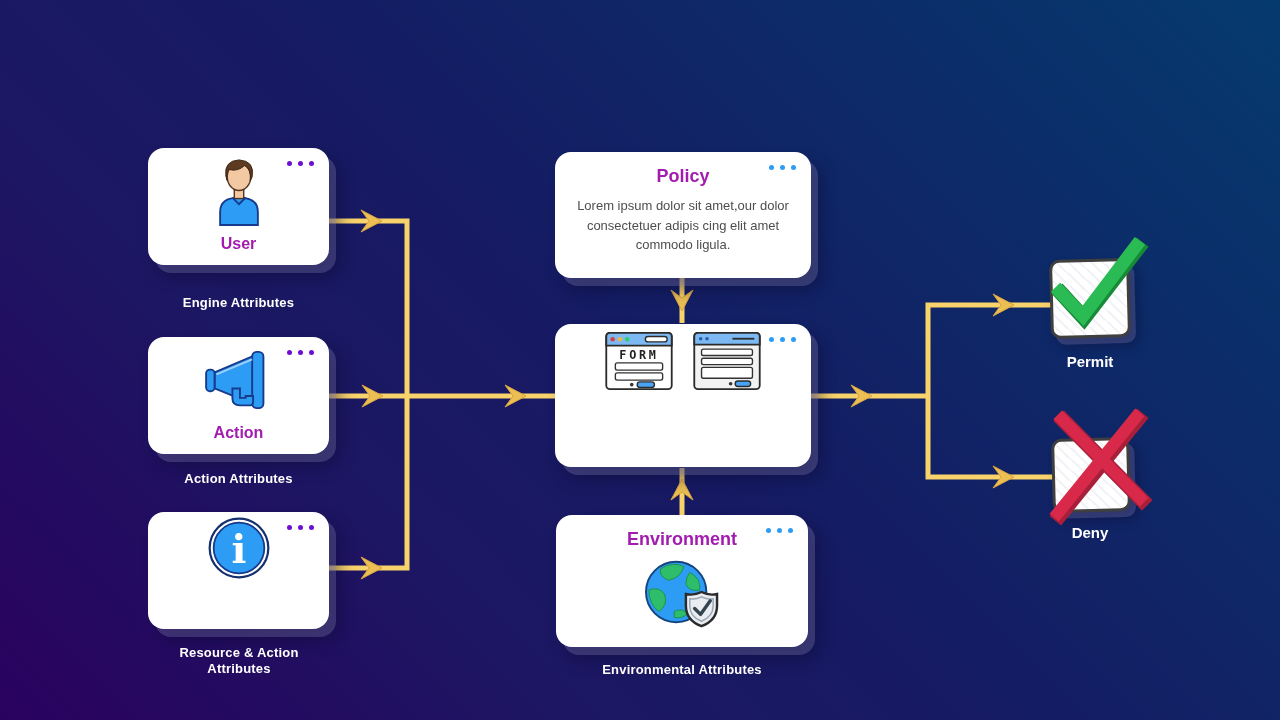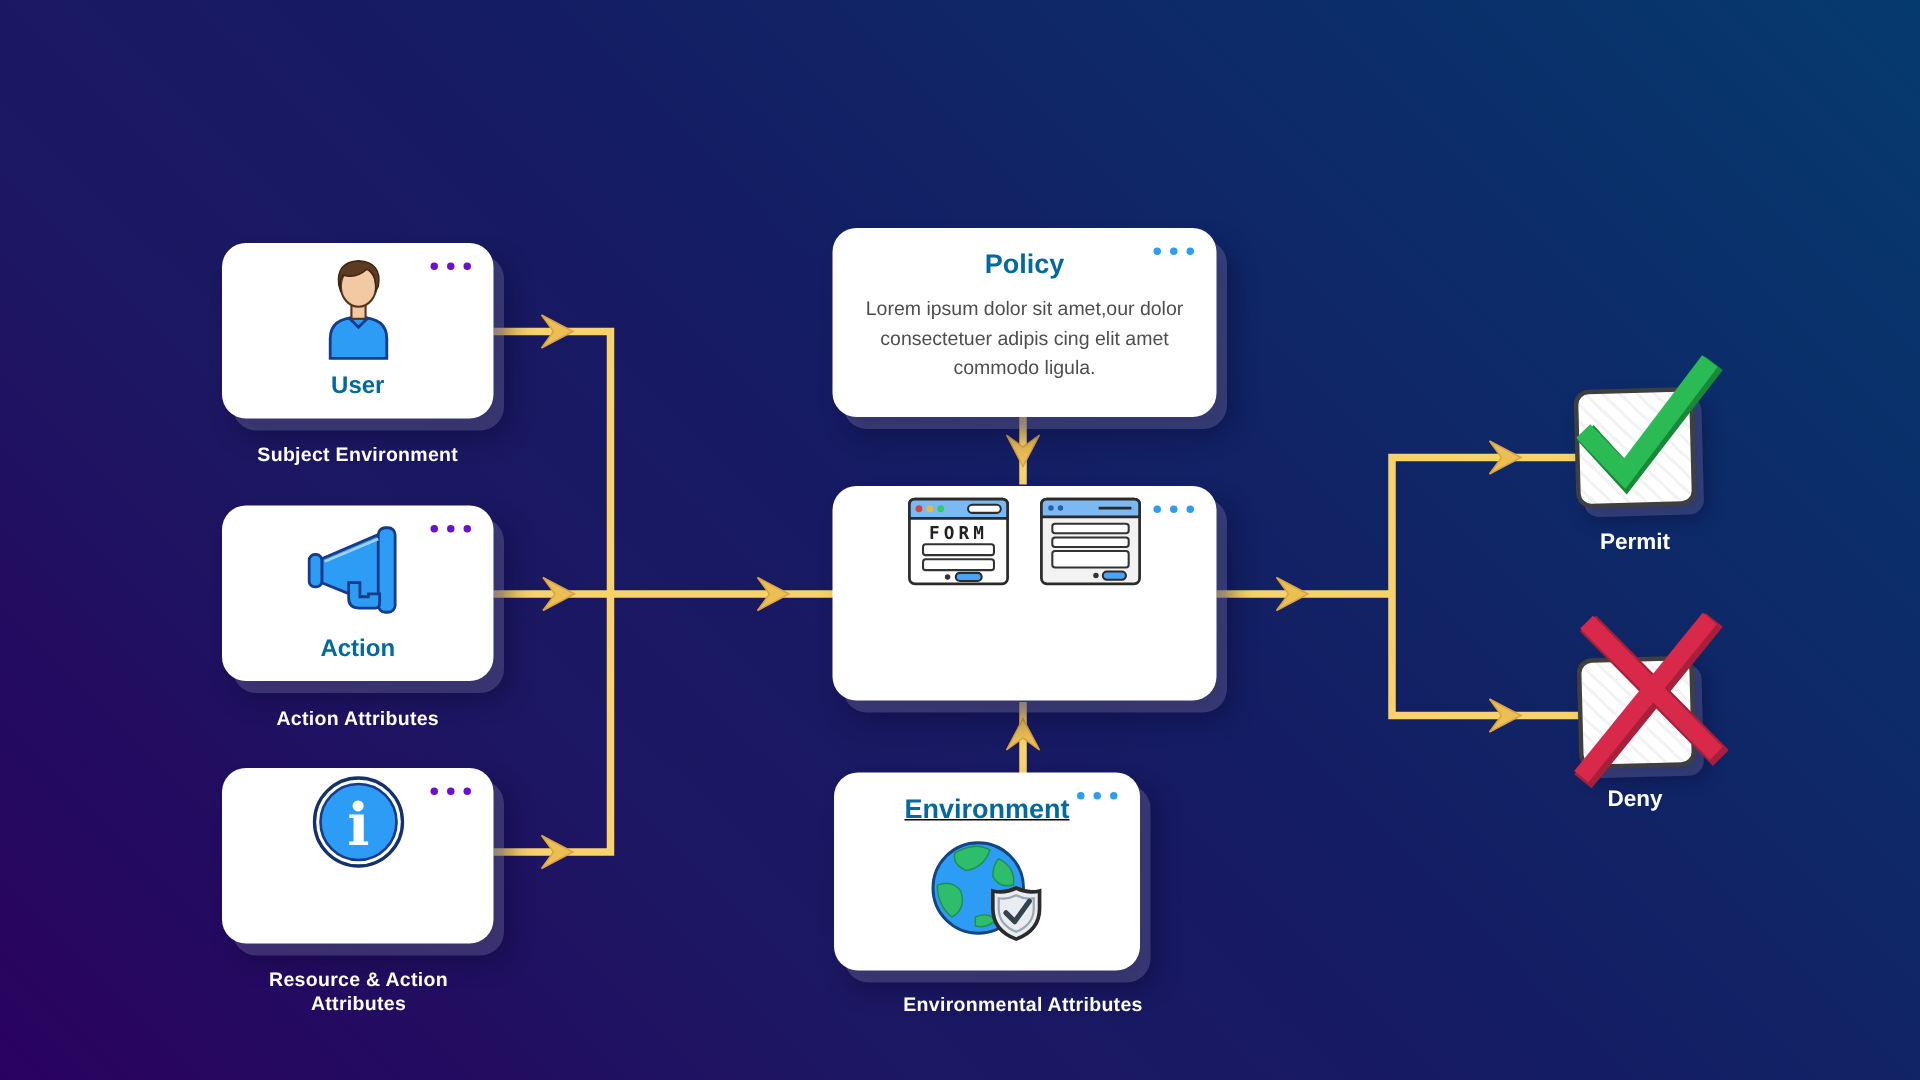--- a/index.html
+++ b/index.html
@@ -17,21 +17,21 @@
   .card {
     position:absolute; background:#ffffff; border-radius:16px; z-index:2;
     box-shadow:7px 8px 0 rgba(140,135,190,0.30), 10px 12px 16px rgba(12,8,48,0.45);
     display:flex; flex-direction:column; align-items:center;
   }
   .dots { position:absolute; top:13px; right:15px; display:flex; gap:6px; }
   .dots i { width:5px; height:5px; border-radius:50%; display:block; }
   .dots.purple i { background:#6d0fd2; }
   .dots.blue i { background:#2d9cf4; }
   .node-title {
-    color:#0369a1; font-weight:bold; font-size:16px; text-align:center; line-height:1.3;
+    color:#a21caf; font-weight:bold; font-size:16px; text-align:center; line-height:1.3;
   }
   .policy-title, .mid-title { font-size:18px; margin-top:13px; }
   .mid-title.wrap { width:160px; }
   .policy-body {
     width:234px; margin-top:8px; color:#4e4e4e; font-size:13px; line-height:1.5; text-align:center;
   }
   .caption {
     position:absolute; color:#ffffff; font-weight:bold; font-size:13px;
     text-align:center; line-height:1.25; z-index:2; letter-spacing:0.2px;
   }
@@ -66,38 +66,38 @@
       <polygon points="0,0 -21,-11 -13,0 -21,11" transform="translate(382,568)"></polygon>
       <polygon points="0,0 -21,-11 -13,0 -21,11" transform="translate(526,396)"></polygon>
       <polygon points="0,0 -21,-11 -13,0 -21,11" transform="translate(872,396)"></polygon>
       <polygon points="0,0 -21,-11 -13,0 -21,11" transform="translate(1014,305)"></polygon>
       <polygon points="0,0 -21,-11 -13,0 -21,11" transform="translate(1014,477)"></polygon>
       <polygon points="0,0 -21,-11 -13,0 -21,11" transform="translate(682,311) rotate(90)"></polygon>
       <polygon points="0,0 -21,-11 -13,0 -21,11" transform="translate(682,479) rotate(-90)"></polygon>
     </g>
   </svg>
 
-  <div class="card left-card" style="left:148px; top:162px;">
+  <div class="card left-card" style="left:148px; top:148px;">
     <span class="dots purple">
         <i></i>
         <i></i>
         <i></i>
       </span>
     <span class="icon-slot" style="height:86px;">
       <svg width="66" height="72" viewBox="0 0 70 76">
         <path d="M15 74 L15 60 Q15 45 35 45 Q55 45 55 60 L55 74 Z" fill="#2d9cf4" stroke="#163a8c" stroke-width="2"></path>
         <rect x="30" y="34" width="10" height="12" fill="#f2c9a3" stroke="#54361f" stroke-width="1.5"></rect>
         <ellipse cx="35" cy="23" rx="12.5" ry="14.5" fill="#f2c9a3" stroke="#54361f" stroke-width="1.5"></ellipse>
         <path d="M21 22 Q19 6 35 5 Q52 6 49 23 L47 27 Q48 14 41 11 Q33 18 24 15 Q21 18 22.5 27 Z" fill="#5d3a21" stroke="#3c2512" stroke-width="1"></path>
         <path d="M28 45 L35 52 L42 45" fill="none" stroke="#163a8c" stroke-width="2"></path>
       </svg>
     </span>
     <div class="node-title">User</div>
   </div>
-  <div class="caption" style="left:148px; top:295px; width:181px;">Subject Environment</div>
+  <div class="caption" style="left:148px; top:295px; width:181px;">Engine Attributes</div>
 
   <div class="card left-card" style="left:148px; top:337px;">
     <span class="dots purple">
         <i></i>
         <i></i>
         <i></i>
       </span>
     <span class="icon-slot" style="height:86px;">
       <svg width="72" height="62" viewBox="0 0 76 66">
         <polygon points="12,25 54,7 54,59 12,42" fill="#2d9cf4" stroke="#163a8c" stroke-width="2"></polygon>
@@ -169,21 +169,21 @@
           <rect x="10" y="20" width="56" height="7" rx="2" fill="#ffffff" stroke="#333333" stroke-width="1.5"></rect>
           <rect x="10" y="30" width="56" height="7" rx="2" fill="#ffffff" stroke="#333333" stroke-width="1.5"></rect>
           <rect x="10" y="40" width="56" height="12" rx="2" fill="#ffffff" stroke="#333333" stroke-width="1.5"></rect>
           <circle cx="42" cy="58" r="2" fill="#333333"></circle>
           <rect x="47" y="55" width="17" height="6" rx="3" fill="#4ba3f5" stroke="#2b2b2b" stroke-width="1.5"></rect>
         </svg>
       </span>
     </div>
   </div>
 
-  <div class="card" style="left:556px; top:515px; width:204px; height:132px;text-decoration:underline;">
+  <div class="card" style="left:556px; top:515px; width:252px; height:132px;">
     <span class="dots blue">
         <i></i>
         <i></i>
         <i></i>
       </span>
     <div class="node-title mid-title">Environment</div>
     <span class="icon-slot" style="height:82px;">
       <svg width="82" height="74" viewBox="0 0 84 76">
         <circle cx="36" cy="38" r="31" fill="#2d9cf4" stroke="#15457e" stroke-width="2"></circle>
         <path d="M20 14 Q34 6 44 12 Q40 24 28 26 Q18 22 20 14 Z" fill="#2ebd6b" stroke="#1f8f4e" stroke-width="1"></path>

